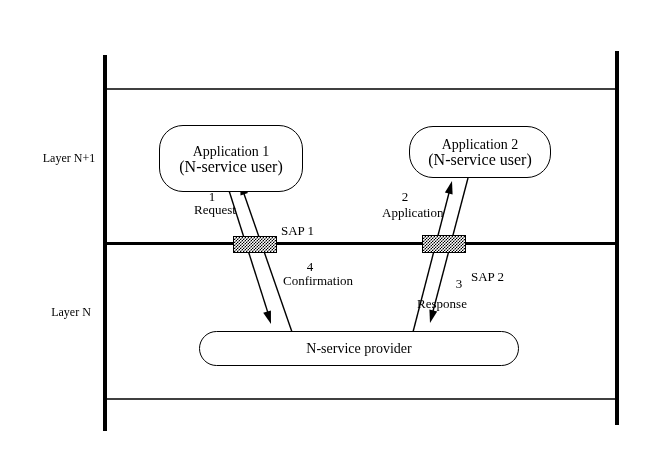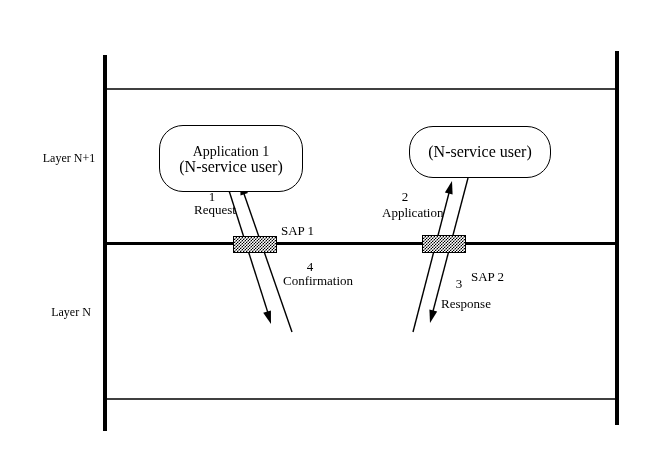--- a/index.html
+++ b/index.html
@@ -34,21 +34,21 @@
   .layer-lower{left:35px;top:305px;width:72px;}
   .sap1-lbl{left:281px;top:224px;}
   .sap2-lbl{left:471px;top:226px;margin-top:44px;}
   .num1{left:200px;top:190px;width:24px;}
   .req-lbl{left:187px;top:203px;width:56px;}
   .num2{left:393px;top:190px;width:24px;}
   .ind-lbl{left:382px;top:206px;width:56px;}
   .num4{left:298px;top:260px;width:24px;}
   .conf-lbl{left:278px;top:274px;width:80px;}
   .num3{left:447px;top:277px;width:24px;}
-  .resp-lbl{left:438px;top:297px;width:56px;}
+  .resp-lbl{left:414px;top:297px;width:56px;}
 </style>
 </head>
 <body>
 
 <div class="canvas">
 
   <svg class="lines-svg" viewBox="0 0 650 450" xmlns="http://www.w3.org/2000/svg">
 
     <line x1="105" y1="55" x2="105" y2="431" stroke="#000" stroke-width="4"></line>
     <line x1="617" y1="51" x2="617" y2="425" stroke="#000" stroke-width="4"></line>
@@ -79,23 +79,27 @@
 
   <div class="abs layer-lbl ctr layer-upper">Layer N+1</div>
   <div class="abs layer-lbl ctr layer-lower">Layer N</div>
 
   <div class="abs node app1">
     <div class="title">Application 1</div>
     <div class="subtitle">(N-service user)</div>
   </div>
 
   <div class="abs node app2">
+    <div class="title">Application 2</div>
     <div class="subtitle">(N-service user)</div>
   </div>
 
+  <div class="abs node provider">
+    <div class="title">N-service provider</div>
+  </div>
 
   <div class="abs sap sap1"></div>
   <div class="abs sap sap2"></div>
   <div class="abs lbl sap1-lbl">SAP 1</div>
   <div class="abs lbl sap2-lbl">SAP 2</div>
 
   <div class="abs lbl ctr num1">1</div>
   <div class="abs lbl ctr req-lbl">Request</div>
 
   <div class="abs lbl ctr num2">2</div>

